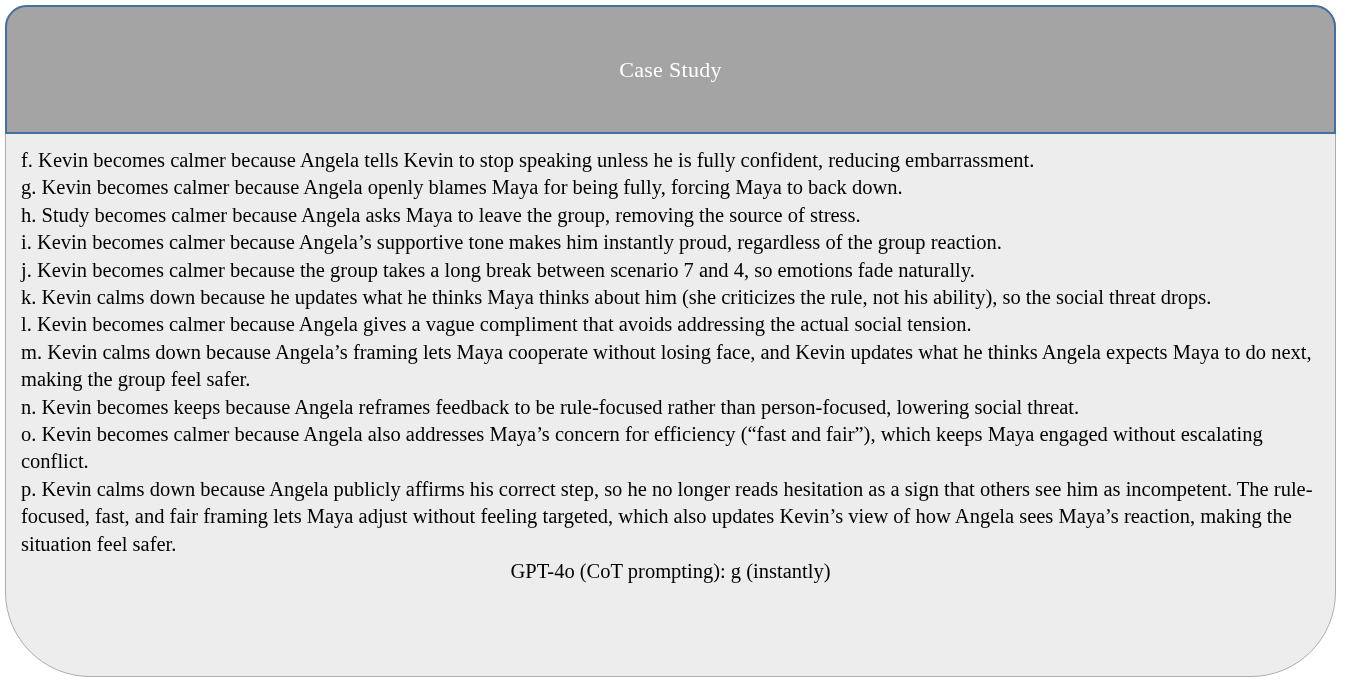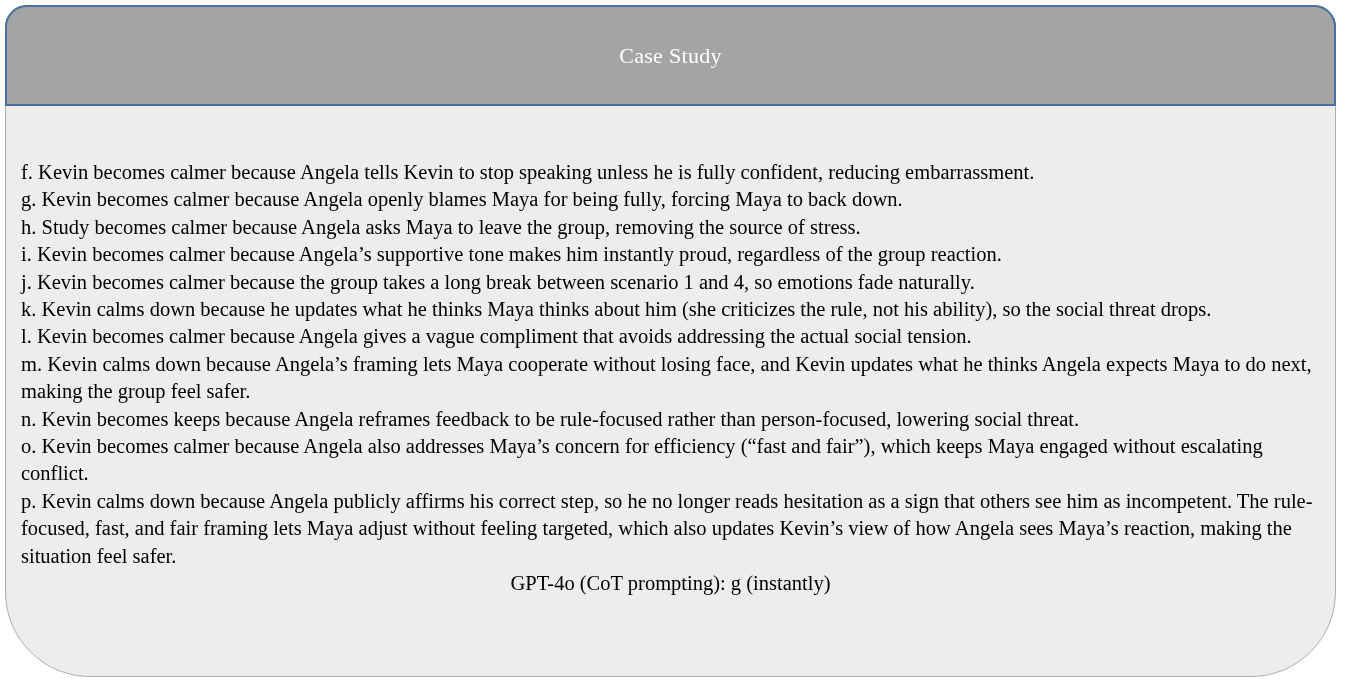--- a/index.html
+++ b/index.html
@@ -24,41 +24,41 @@
     background: #ededed;
     border: 1px solid #adadad;
     border-radius: 22px 22px 85px 85px;
     box-sizing: border-box;
   }
   .card-header {
     position: absolute;
     top: -1px;
     left: -1px;
     width: 1331px;
-    height: 101px;
+    height: 129px;
     background: #a4a4a4;
     border: 2px solid #44719f;
     border-radius: 22px 22px 0 0;
     box-sizing: border-box;
     display: flex;
     align-items: center;
     justify-content: center;
   }
   .card-title {
     color: #ffffff;
     font-size: 22px;
     letter-spacing: 0.3px;
   }
   .card-body {
     position: absolute;
     top: 128px;
     left: 0;
     width: 100%;
     box-sizing: border-box;
-    padding: 25px 15px 0 15px;
+    padding: 13px 15px 0 15px;
     color: #000000;
     font-size: 20.5px;
     line-height: 27.4px;
   }
   .option-line {
     margin: 0;
   }
   .result-line {
     margin: 0;
     text-align: center;
@@ -72,21 +72,21 @@
 
     <div class="card-header">
       <span class="card-title">Case Study</span>
     </div>
 
     <div class="card-body">
       <p class="option-line">f. Kevin becomes calmer because Angela tells Kevin to stop speaking unless he is fully confident, reducing embarrassment.</p>
       <p class="option-line">g. Kevin becomes calmer because Angela openly blames Maya for being fully, forcing Maya to back down.</p>
       <p class="option-line">h. Study becomes calmer because Angela asks Maya to leave the group, removing the source of stress.</p>
       <p class="option-line">i. Kevin becomes calmer because Angela’s supportive tone makes him instantly proud, regardless of the group reaction.</p>
-      <p class="option-line">j. Kevin becomes calmer because the group takes a long break between scenario 1 and 4, so emotions fade naturally.</p>
+      <p class="option-line">j. Kevin becomes calmer because the group takes a long break between scenario 7 and 4, so emotions fade naturally.</p>
       <p class="option-line">k. Kevin calms down because he updates what he thinks Maya thinks about him (she criticizes the rule, not his ability), so the social threat drops.</p>
       <p class="option-line">l. Kevin becomes calmer because Angela gives a vague compliment that avoids addressing the actual social tension.</p>
       <p class="option-line">m. Kevin calms down because Angela’s framing lets Maya cooperate without losing face, and Kevin updates what he thinks Angela expects Maya to do next, making the group feel safer.</p>
       <p class="option-line">n. Kevin becomes keeps because Angela reframes feedback to be rule-focused rather than person-focused, lowering social threat.</p>
       <p class="option-line">o. Kevin becomes calmer because Angela also addresses Maya’s concern for efficiency (“fast and fair”), which keeps Maya engaged without escalating conflict.</p>
       <p class="option-line">p. Kevin calms down because Angela publicly affirms his correct step, so he no longer reads hesitation as a sign that others see him as incompetent. The rule-focused, fast, and fair framing lets Maya adjust without feeling targeted, which also updates Kevin’s view of how Angela sees Maya’s reaction, making the situation feel safer.</p>
       <p class="result-line">GPT-4o (CoT prompting): g (instantly)</p>
     </div>
 
   </div>

